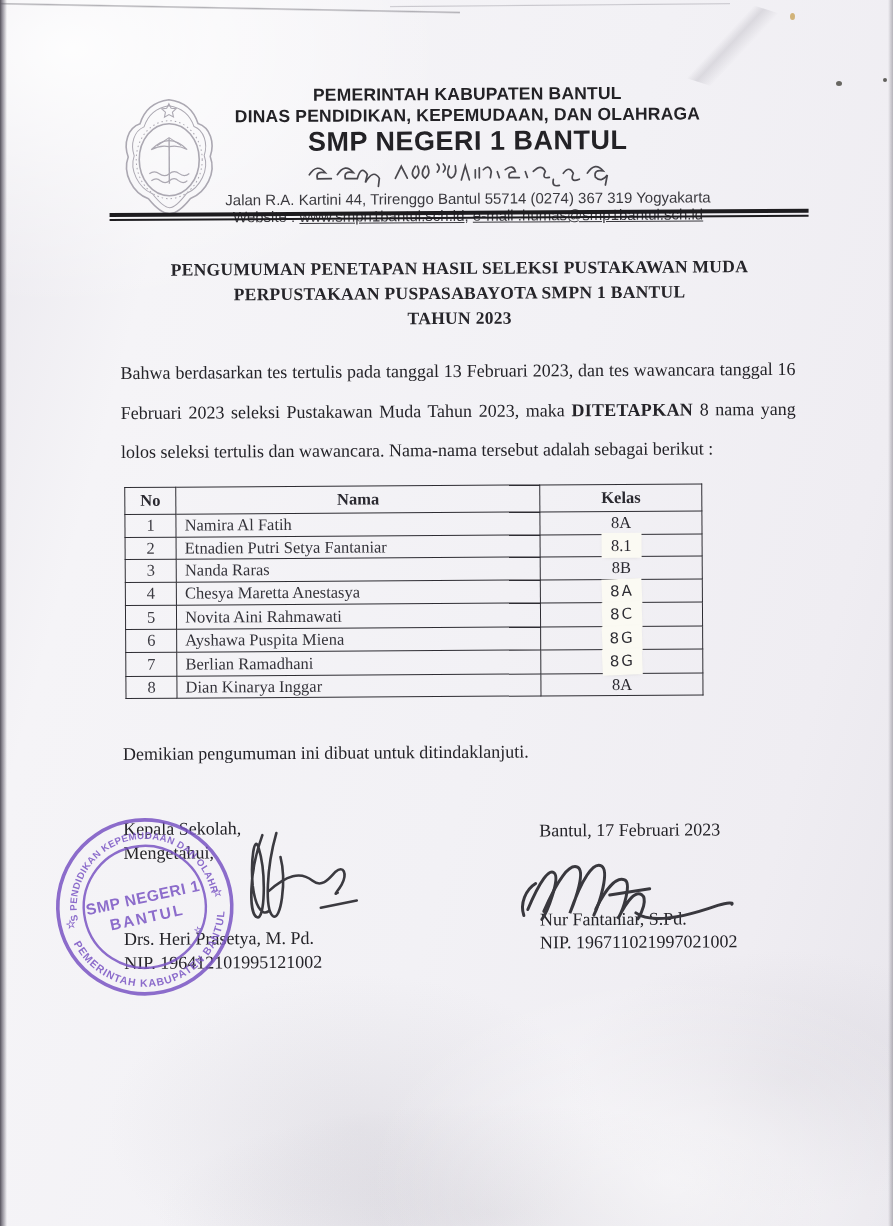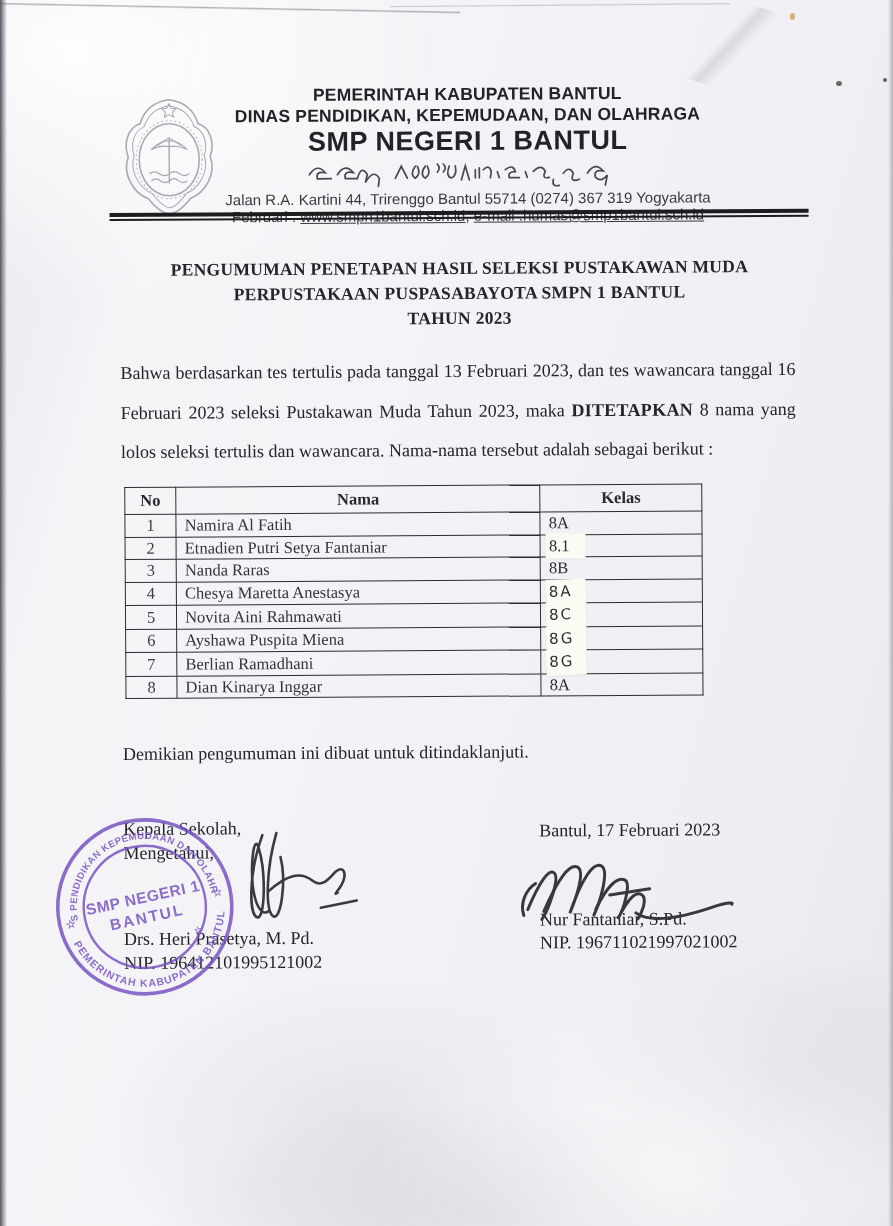--- a/index.html
+++ b/index.html
@@ -59,21 +59,21 @@
   
   .tbl{position:absolute;top:485px;left:125px;width:578px;border-collapse:collapse;
     font-size:16.5px;color:#2a2930;}
   .tbl th,.tbl td{border:1.6px solid #2e2d33;padding:1px 8px;line-height:19.5px;}
   .tbl th{font-weight:bold;text-align:center;height:24px;}
   .col-no{width:50px;}
   .col-nama{width:356px;}
   .col-kelas{width:158px;}
   .td-no{text-align:center;color:#3c3b42;}
   .td-nama{text-align:left;color:#34333a;}
-  .td-kelas{text-align:left;}
+  .td-kelas{text-align:center;}
   .patch{background:#fbfaf3;box-shadow:0 0 0 3px #fbfaf3,0 1px 4px rgba(130,125,110,.55);
     display:inline-block;min-width:34px;}
   .handwritten{font-family:"DejaVu Sans", sans-serif;font-size:15px;letter-spacing:2px;
     transform:rotate(-2deg);font-weight:500;color:#2e2d33;}
 
   
   .closing{position:absolute;top:742px;left:122px;font-size:18px;color:#242328;}
 
   
   .sig{position:absolute;font-size:18px;line-height:23.5px;color:#242328;}
@@ -129,21 +129,21 @@
         <path d="M134,6 q4,4 0,8 m6,-8 q4,4 0,8"></path>
         <path d="M146,8 q-4,10 2,12 q6,-2 4,-12 m6,14 l4,-14 4,14"></path>
         <path d="M172,12 l0,8 m4,-10 l0,10 m4,-8 q6,-6 8,2 l-1,6"></path>
         <path d="M194,14 l2,6 m6,-8 q8,-6 10,2 q-8,0 -6,6 l10,0"></path>
         <path d="M222,14 l2,6 m6,-6 q8,-8 12,0 q-4,8 4,6"></path>
         <path d="M250,22 q-2,8 6,6 m4,-12 q6,-8 10,0 q-4,10 6,6"></path>
         <path d="M284,16 q8,-12 16,-2 q-10,-2 -8,6 q6,6 12,-2 l-2,10"></path>
       </g>
     </svg>
     <div class="hdr-addr">Jalan R.A. Kartini 44, Trirenggo Bantul 55714 (0274) 367 319 Yogyakarta</div>
-    <div class="hdr-web"><span>Februari : </span><span class="uline">www.smpn1bantul.sch.id</span><span>, </span><span class="uline"><span>e-mail :</span><span>humas@smp1bantul.sch.id</span></span></div>
+    <div class="hdr-web"><span>Website : </span><span class="uline">www.smpn1bantul.sch.id</span><span>, </span><span class="uline"><span>e-mail :</span><span>humas@smp1bantul.sch.id</span></span></div>
   </div>
   <div class="hdr-rule">
     <div class="thick"></div>
       <div class="thin"></div>
   </div>
 
   <div class="title">
     <div>PENGUMUMAN PENETAPAN HASIL SELEKSI  PUSTAKAWAN MUDA</div>
     <div>PERPUSTAKAAN PUSPASABAYOTA SMPN 1 BANTUL</div>
     <div>TAHUN 2023</div>

